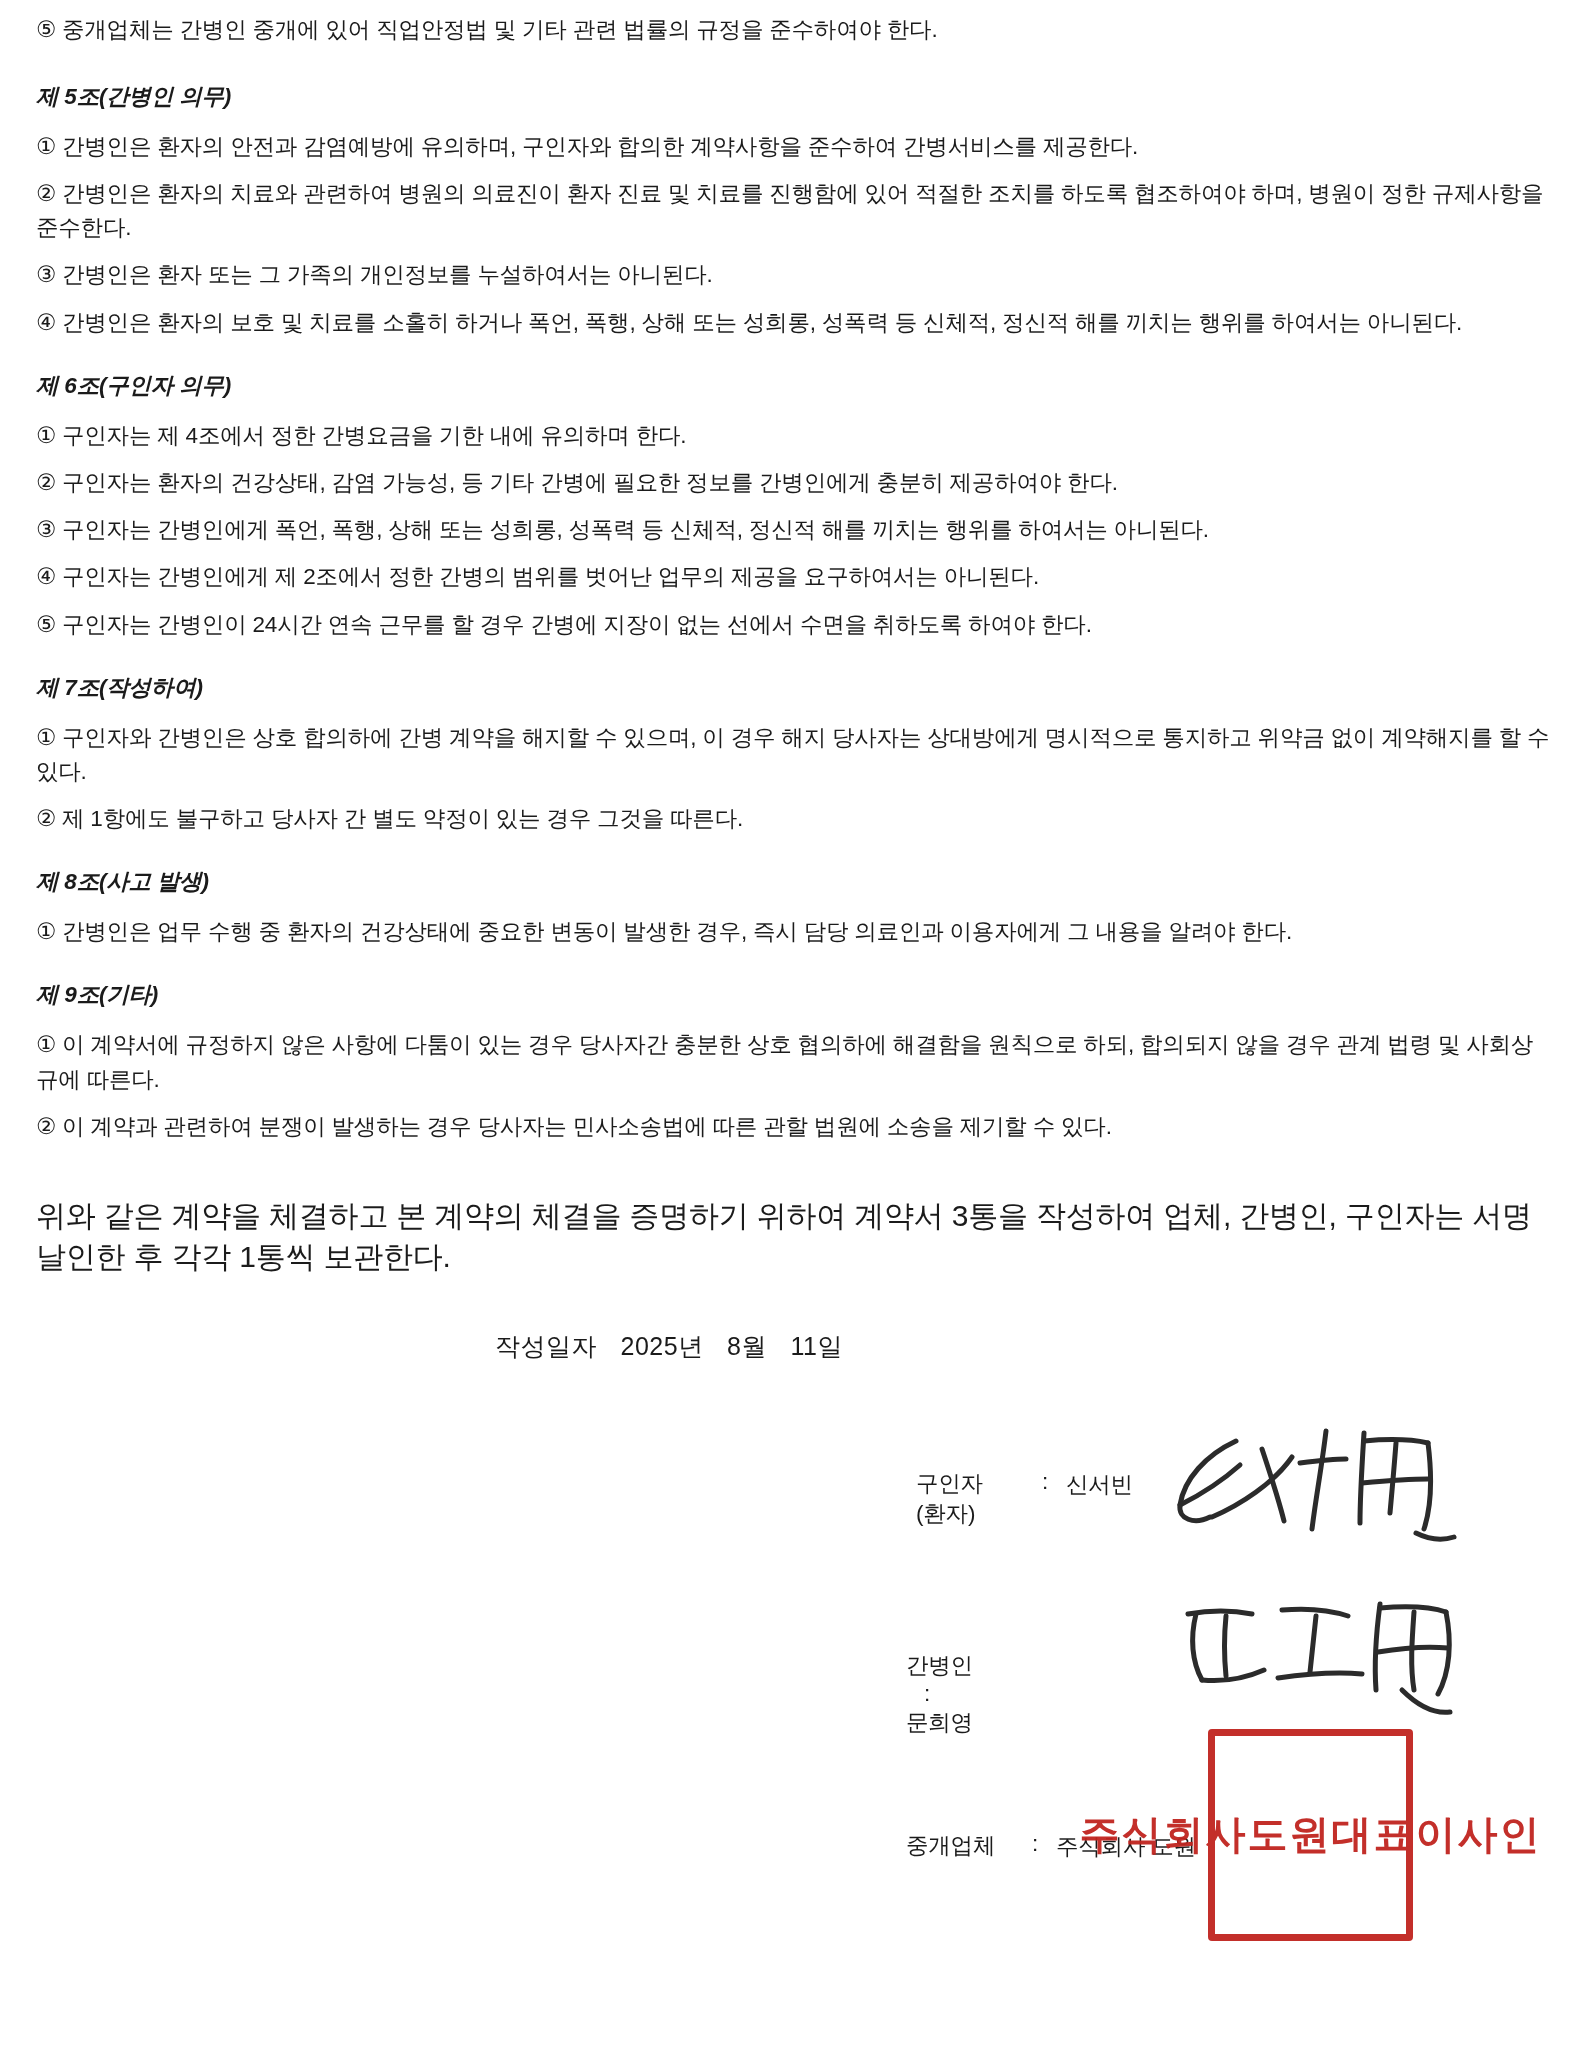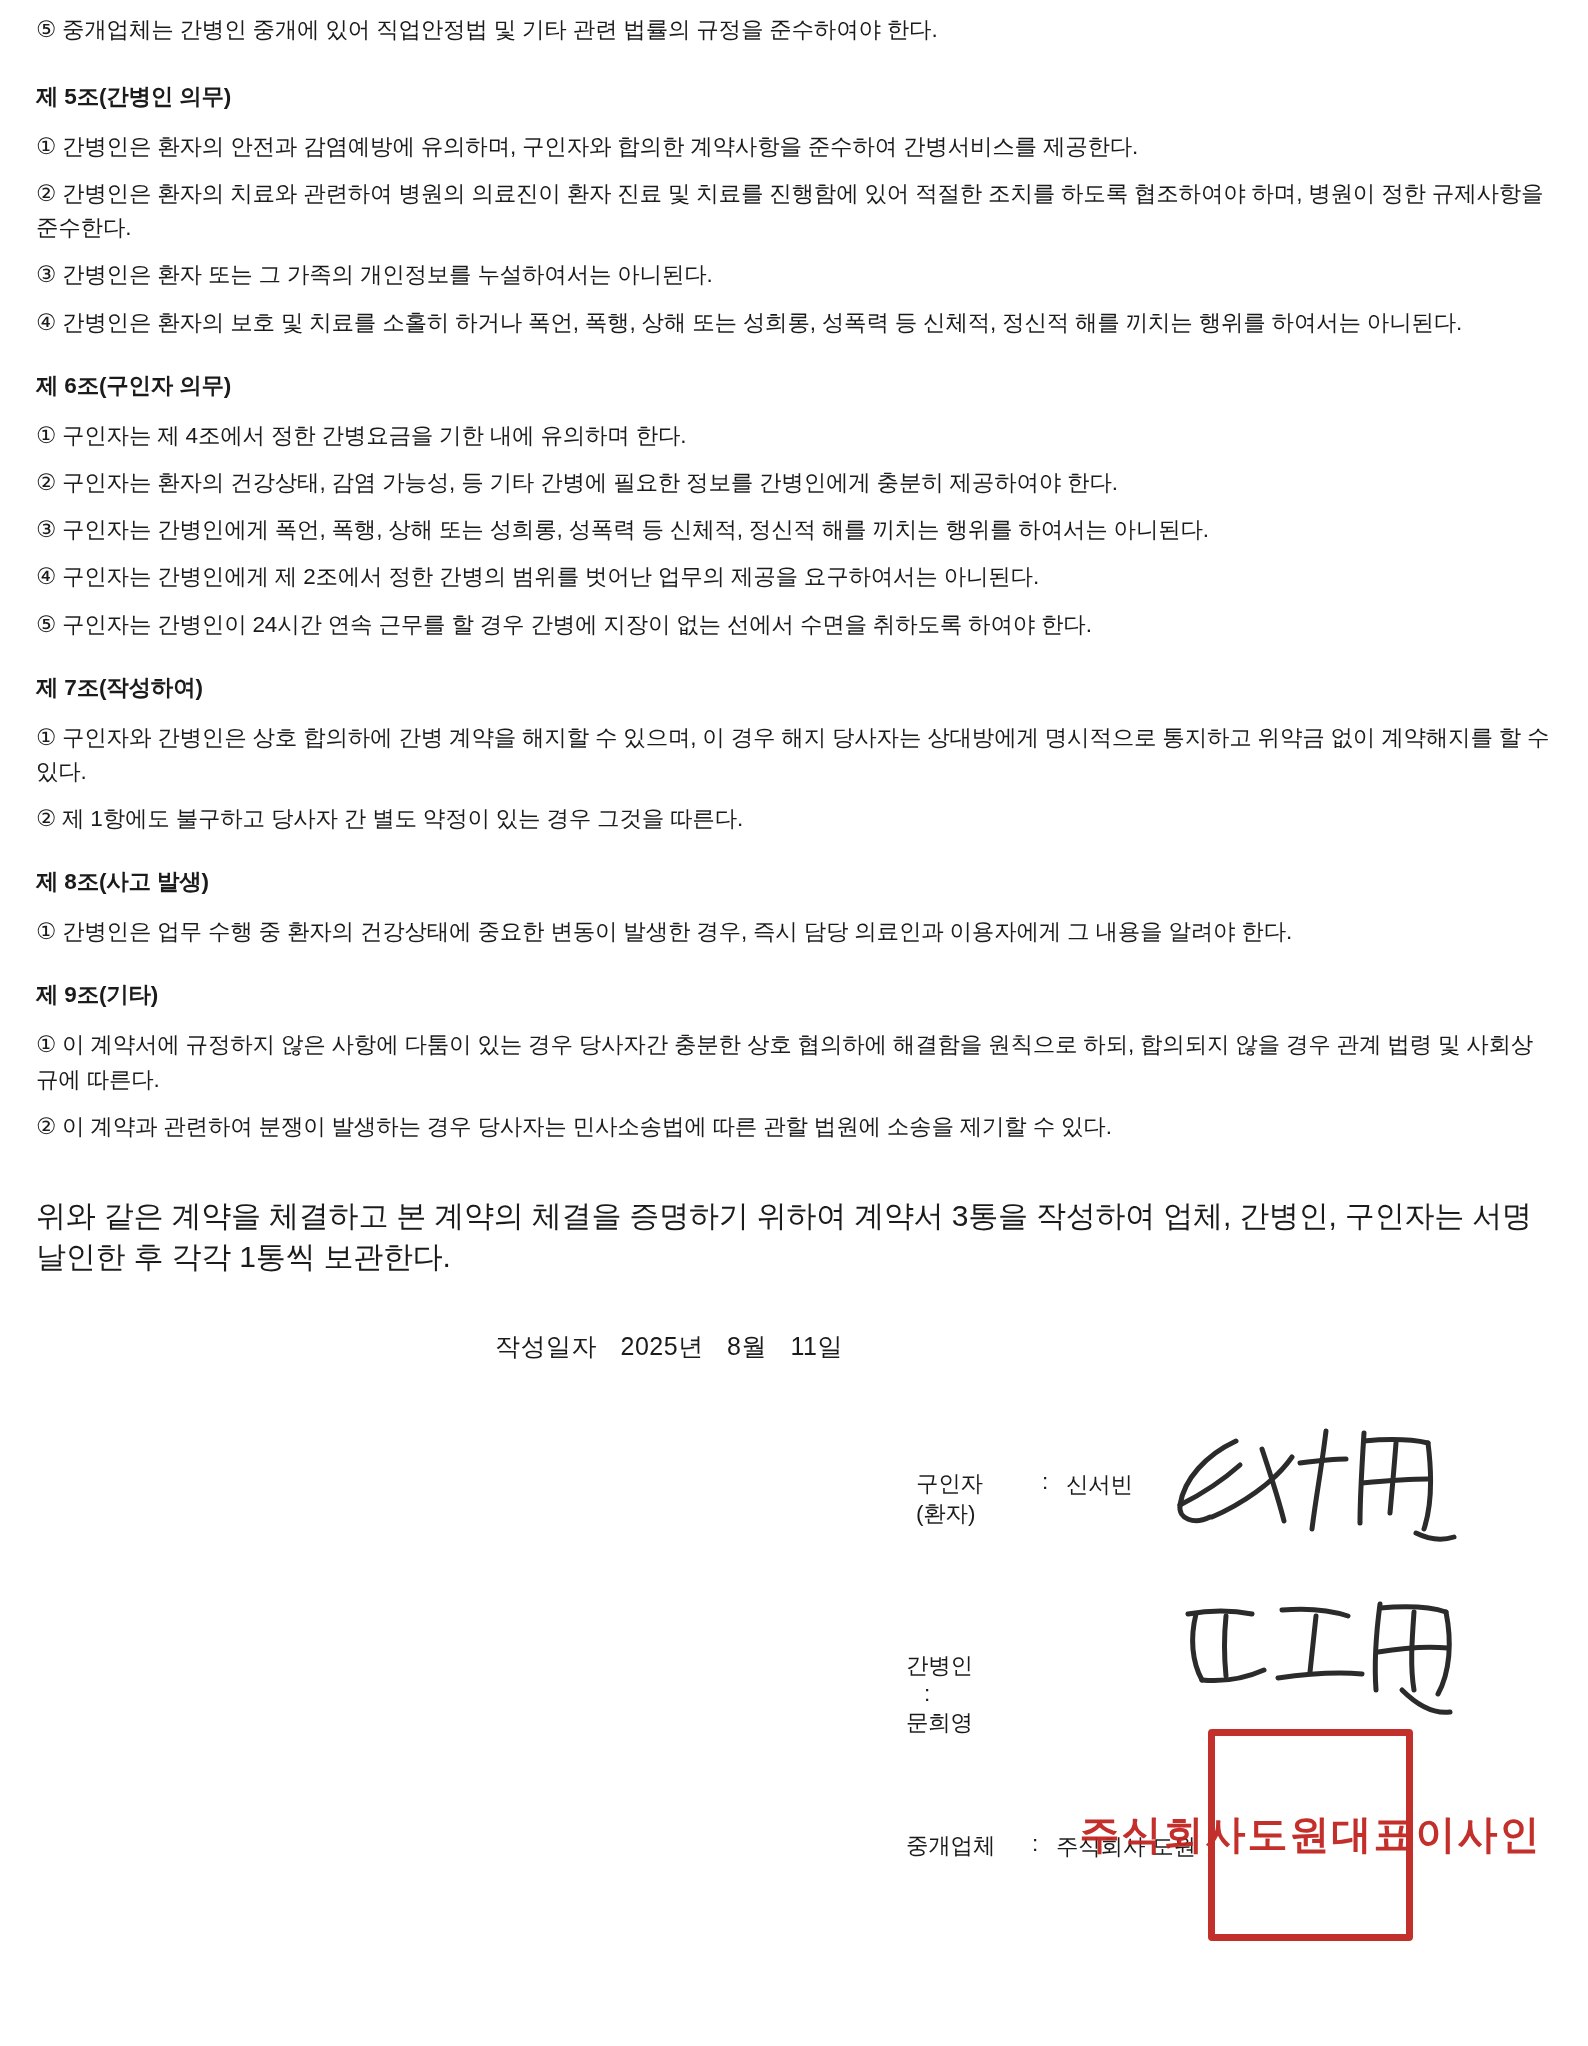--- a/index.html
+++ b/index.html
@@ -33,20 +33,21 @@
   }
   .article {
     margin-top: 30px;
     margin-bottom: 18px;
   }
   .article-title {
     font-size: 22.5px;
     font-weight: bold;
     letter-spacing: -0.2px;
     margin: 0 0 18px 0;
+    font-style: italic;
   }
   .clause {
     font-size: 22.5px;
     line-height: 1.52;
     margin: 0 0 13px 0;
     letter-spacing: -0.2px;
   }
   .closing {
     font-size: 30px;
     margin-top: 52px;

